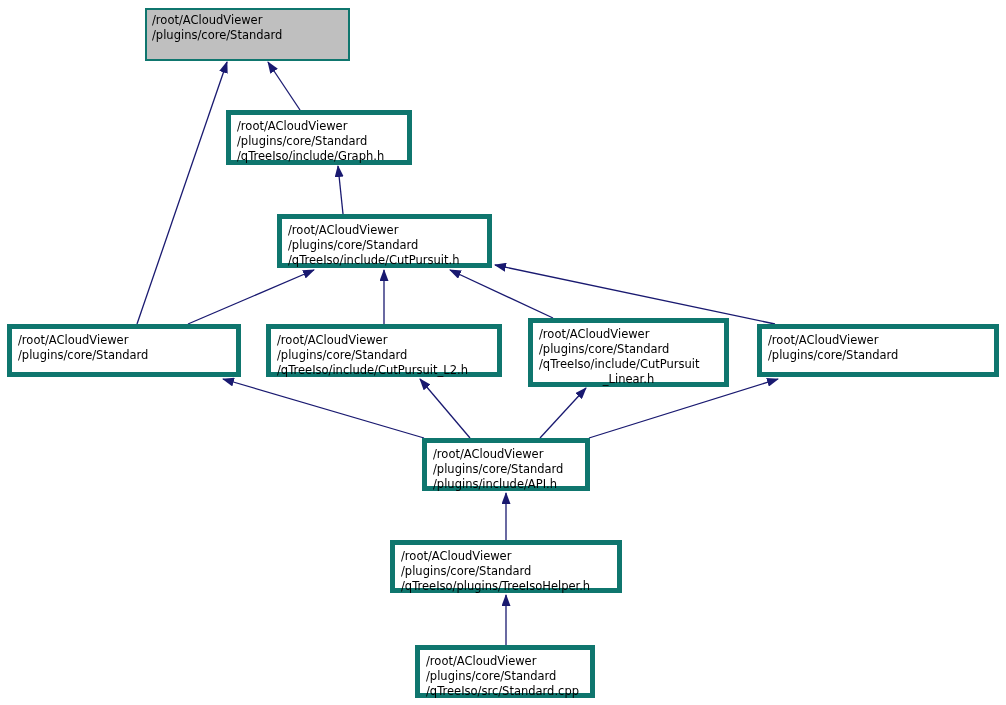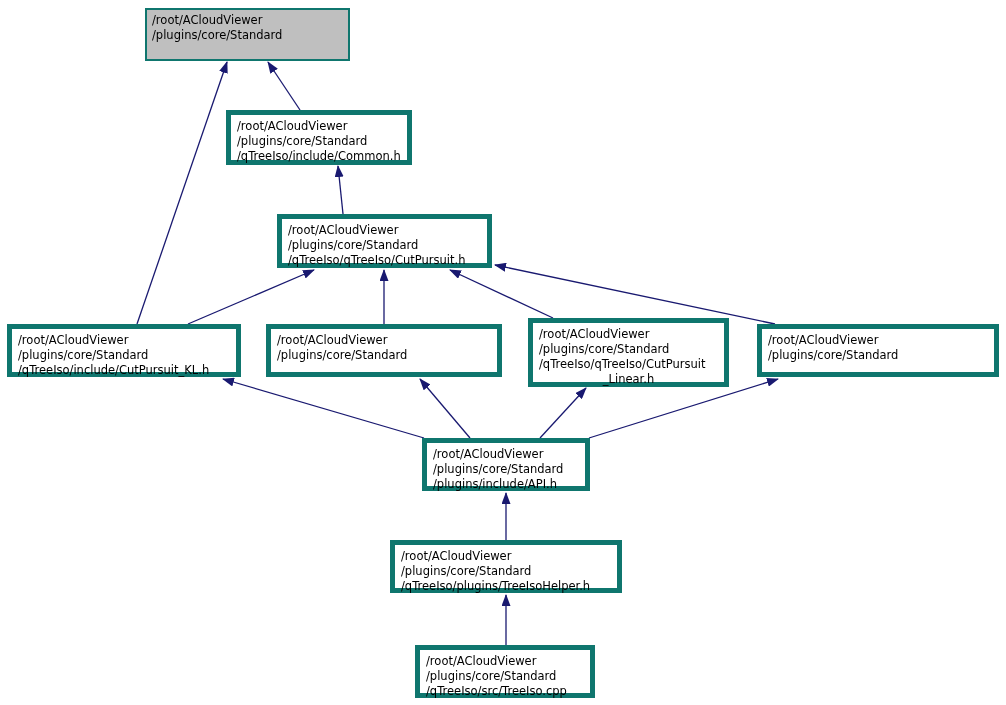--- a/index.html
+++ b/index.html
@@ -78,44 +78,44 @@
   </svg>
 
   <div class="node hl" style="left:145px; top:8px; width:205px; height:53px;">
     <div class="nl">/root/ACloudViewer</div>
     <div class="nl">/plugins/core/Standard</div>
   </div>
 
   <div class="node" style="left:226px; top:110px; width:186px; height:55px;">
     <div class="nl">/root/ACloudViewer</div>
     <div class="nl">/plugins/core/Standard</div>
-    <div class="nl">/qTreeIso/include/Common.h</div>
+    <div class="nl">/qTreeIso/include/Graph.h</div>
   </div>
 
   <div class="node" style="left:277px; top:214px; width:215px; height:54px;">
     <div class="nl">/root/ACloudViewer</div>
     <div class="nl">/plugins/core/Standard</div>
-    <div class="nl">/qTreeIso/qTreeIso/CutPursuit.h</div>
+    <div class="nl">/qTreeIso/include/CutPursuit.h</div>
   </div>
 
   <div class="node" style="left:7px; top:324px; width:234px; height:53px;">
     <div class="nl">/root/ACloudViewer</div>
     <div class="nl">/plugins/core/Standard</div>
-    <div class="nl">/qTreeIso/include/CutPursuit_KL.h</div>
   </div>
 
   <div class="node" style="left:266px; top:324px; width:236px; height:53px;">
     <div class="nl">/root/ACloudViewer</div>
     <div class="nl">/plugins/core/Standard</div>
+    <div class="nl">/qTreeIso/include/CutPursuit_L2.h</div>
   </div>
 
   <div class="node" style="left:528px; top:318px; width:201px; height:69px;">
     <div class="nl">/root/ACloudViewer</div>
     <div class="nl">/plugins/core/Standard</div>
-    <div class="nl">/qTreeIso/qTreeIso/CutPursuit</div>
+    <div class="nl">/qTreeIso/include/CutPursuit</div>
     <div class="nl center">_Linear.h</div>
   </div>
 
   <div class="node" style="left:757px; top:324px; width:242px; height:53px;">
     <div class="nl">/root/ACloudViewer</div>
     <div class="nl">/plugins/core/Standard</div>
   </div>
 
   <div class="node" style="left:422px; top:438px; width:168px; height:53px;">
     <div class="nl">/root/ACloudViewer</div>
@@ -125,16 +125,16 @@
 
   <div class="node" style="left:390px; top:540px; width:232px; height:53px;">
     <div class="nl">/root/ACloudViewer</div>
     <div class="nl">/plugins/core/Standard</div>
     <div class="nl">/qTreeIso/plugins/TreeIsoHelper.h</div>
   </div>
 
   <div class="node" style="left:415px; top:645px; width:180px; height:53px;">
     <div class="nl">/root/ACloudViewer</div>
     <div class="nl">/plugins/core/Standard</div>
-    <div class="nl">/qTreeIso/src/TreeIso.cpp</div>
+    <div class="nl">/qTreeIso/src/Standard.cpp</div>
   </div>
 
 </div>
 
 </body></html>

